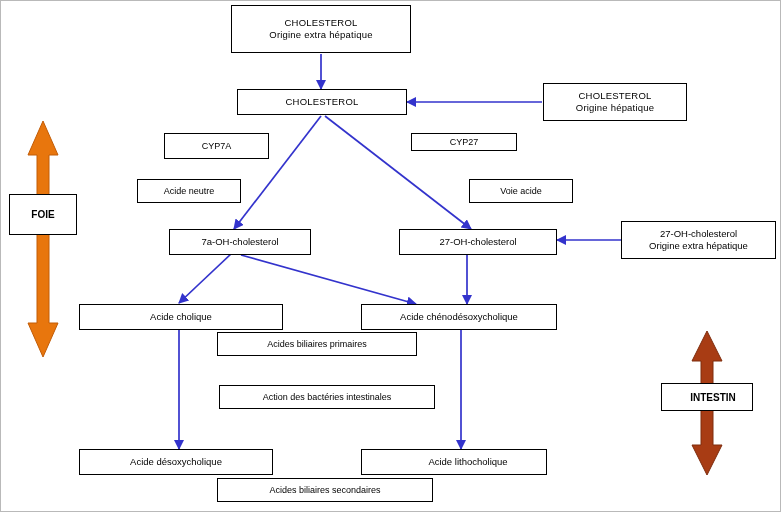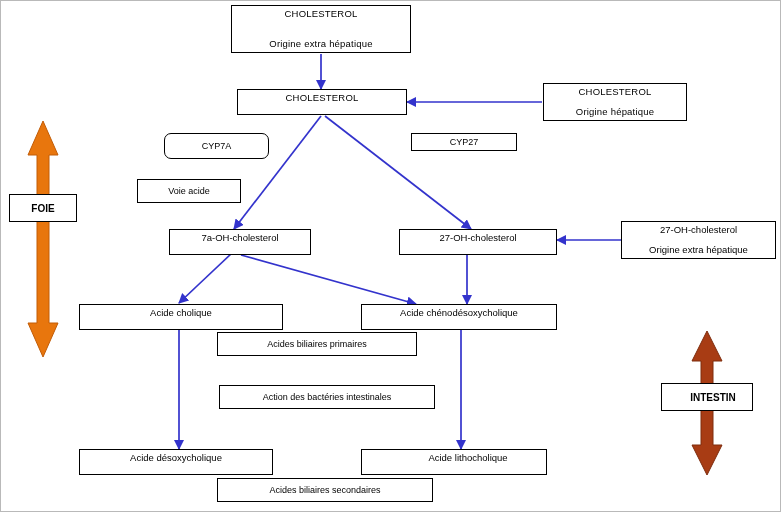--- a/index.html
+++ b/index.html
@@ -19,21 +19,21 @@
   }
   .node {
     position: absolute;
     box-sizing: border-box;
     border: 1px solid #000000;
     background: #ffffff;
     color: #000000;
     display: flex;
     flex-direction: column;
     align-items: center;
-    justify-content: space-between;
+    justify-content: center;
     text-align: center;
     font-size: 9.5px;
     line-height: 1.25;
     padding: 2px 4px;
     z-index: 3;
   }
   .node .ln { display: block; white-space: nowrap; }
   .node.caps .ln { letter-spacing: 0.2px; }
   .plain {
     position: absolute;
@@ -124,32 +124,35 @@
 
   <div class="node caps" style="left:236px; top:88px; width:170px; height:26px;">
     <span class="ln">CHOLESTEROL</span>
   </div>
 
   <div class="node caps" style="left:542px; top:82px; width:144px; height:38px;">
     <span class="ln">CHOLESTEROL</span>
     <span class="ln">Origine hépatique</span>
   </div>
 
-  <div class="plain" style="left:163px; top:132px; width:105px; height:26px;border-radius:7px;">
+  <div class="plain" style="left:163px; top:132px; width:105px; height:26px;">
     <span class="ln">CYP7A</span>
   </div>
 
   <div class="plain" style="left:410px; top:132px; width:106px; height:18px;">
     <span class="ln">CYP27</span>
   </div>
 
   <div class="plain" style="left:136px; top:178px; width:104px; height:24px;">
+    <span class="ln">Acide neutre</span>
+  </div>
+
+  <div class="plain" style="left:468px; top:178px; width:104px; height:24px;">
     <span class="ln">Voie acide</span>
   </div>
-
 
   <div class="node" style="left:168px; top:228px; width:142px; height:26px;">
     <span class="ln">7a-OH-cholesterol</span>
   </div>
 
   <div class="node" style="left:398px; top:228px; width:158px; height:26px;">
     <span class="ln">27-OH-cholesterol</span>
   </div>
 
   <div class="node" style="left:620px; top:220px; width:155px; height:38px;">
@@ -178,21 +181,21 @@
   </div>
 
   <div class="node" style="left:360px; top:448px; width:186px; height:26px;padding-left:32px;">
     <span class="ln">Acide lithocholique</span>
   </div>
 
   <div class="plain" style="left:216px; top:477px; width:216px; height:24px;">
     <span class="ln">Acides biliaires secondaires</span>
   </div>
 
-  <div class="sidelabel" style="left:8px; top:193px; width:68px; height:28px;">
+  <div class="sidelabel" style="left:8px; top:193px; width:68px; height:41px;">
     <span>FOIE</span>
   </div>
 
   <div class="sidelabel" style="left:660px; top:382px; width:92px; height:28px;padding-left:12px;">
     <span>INTESTIN</span>
   </div>
 
 </div>
 
 </body></html>

